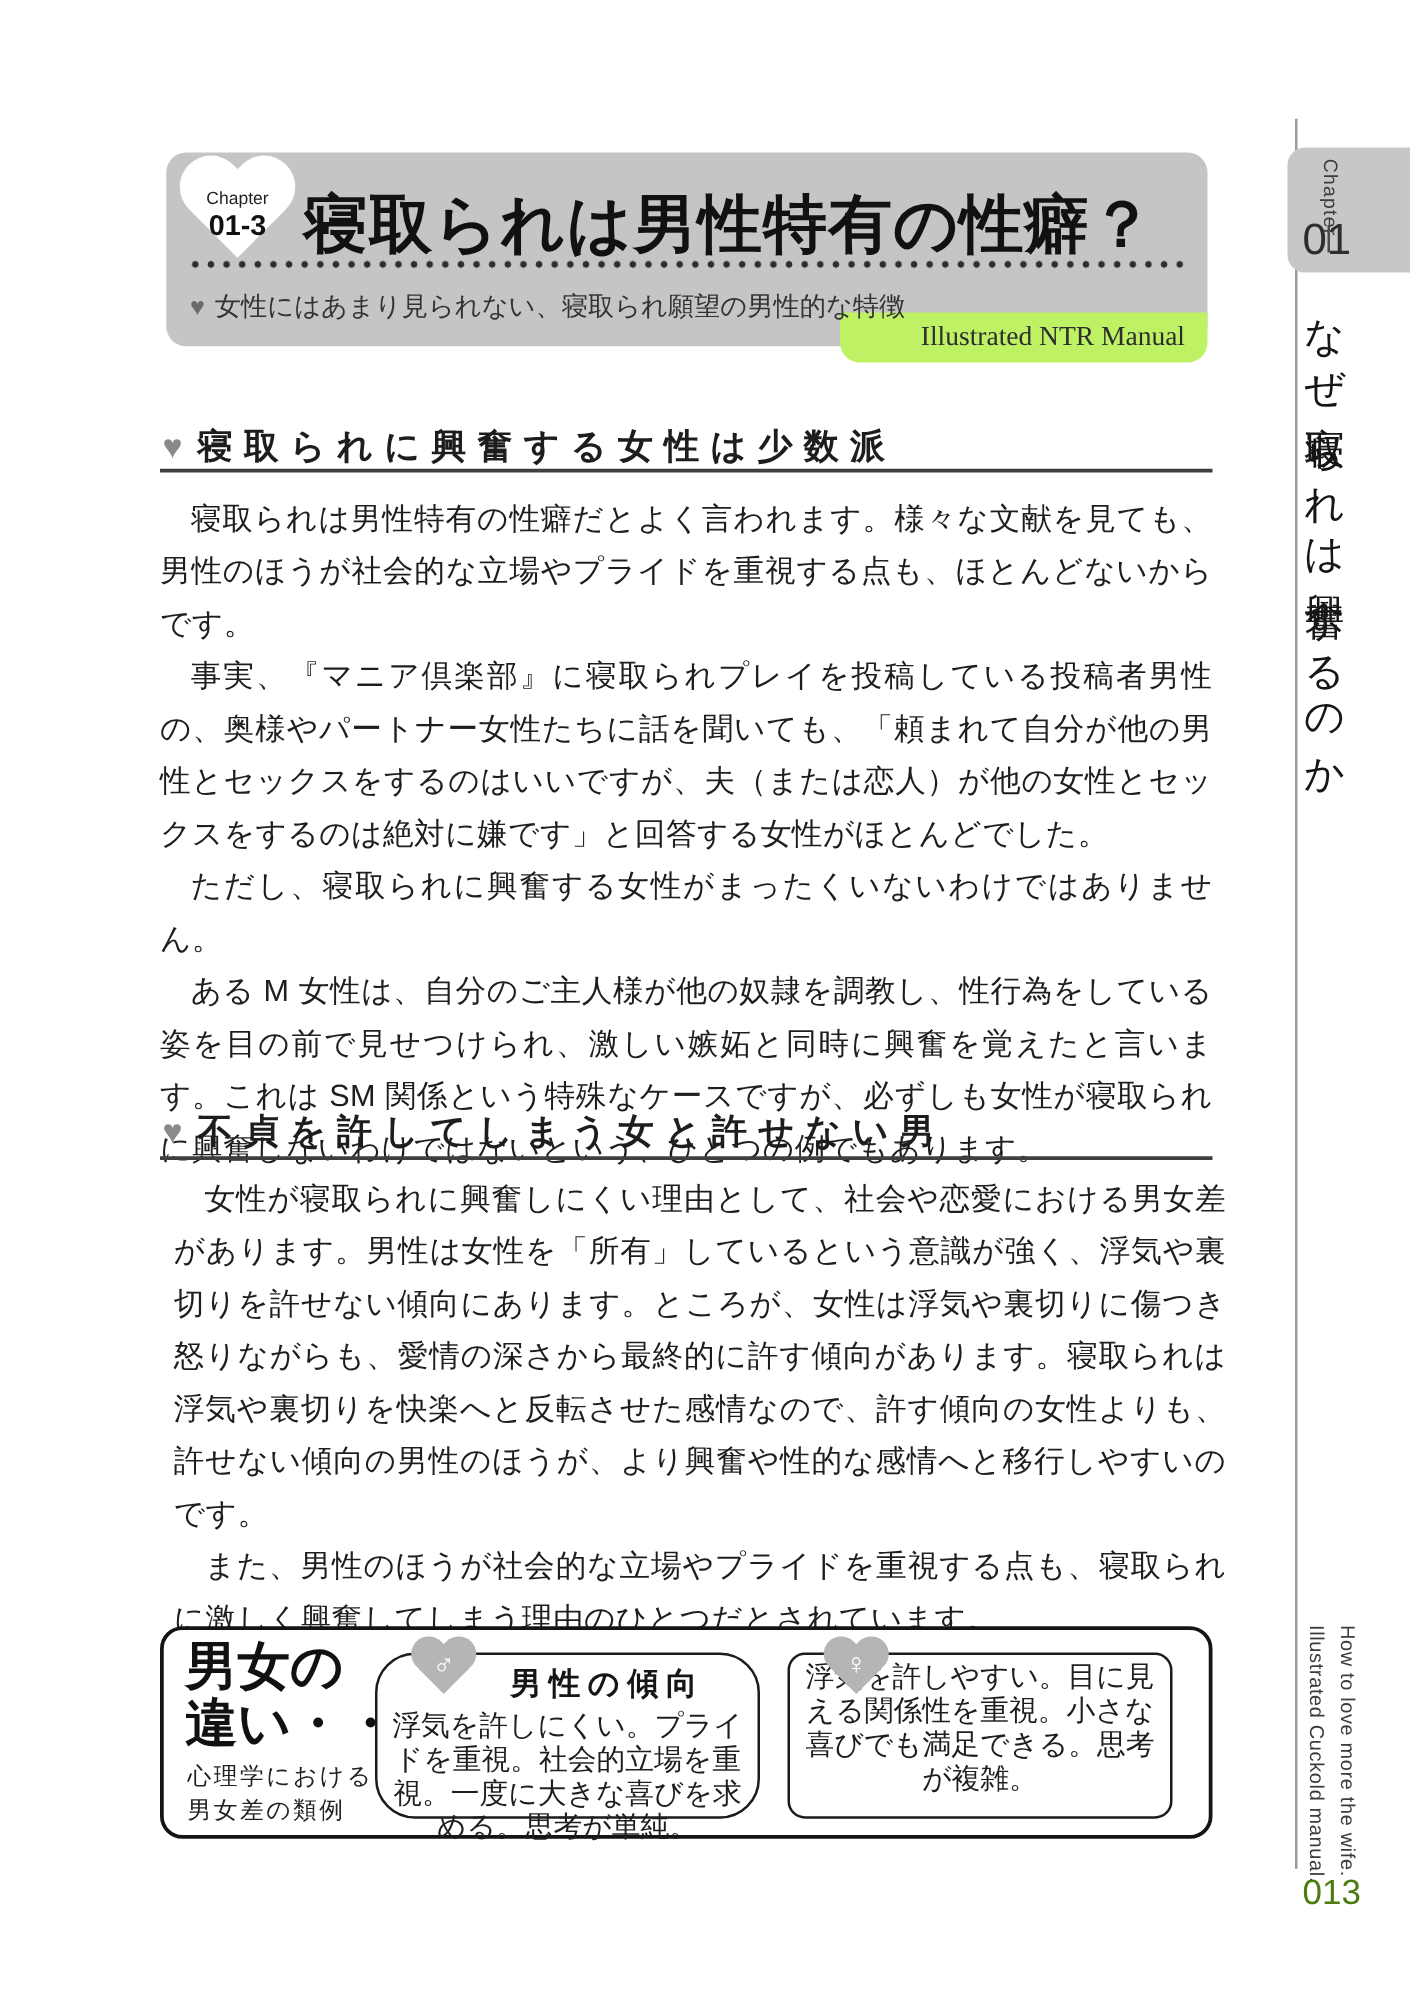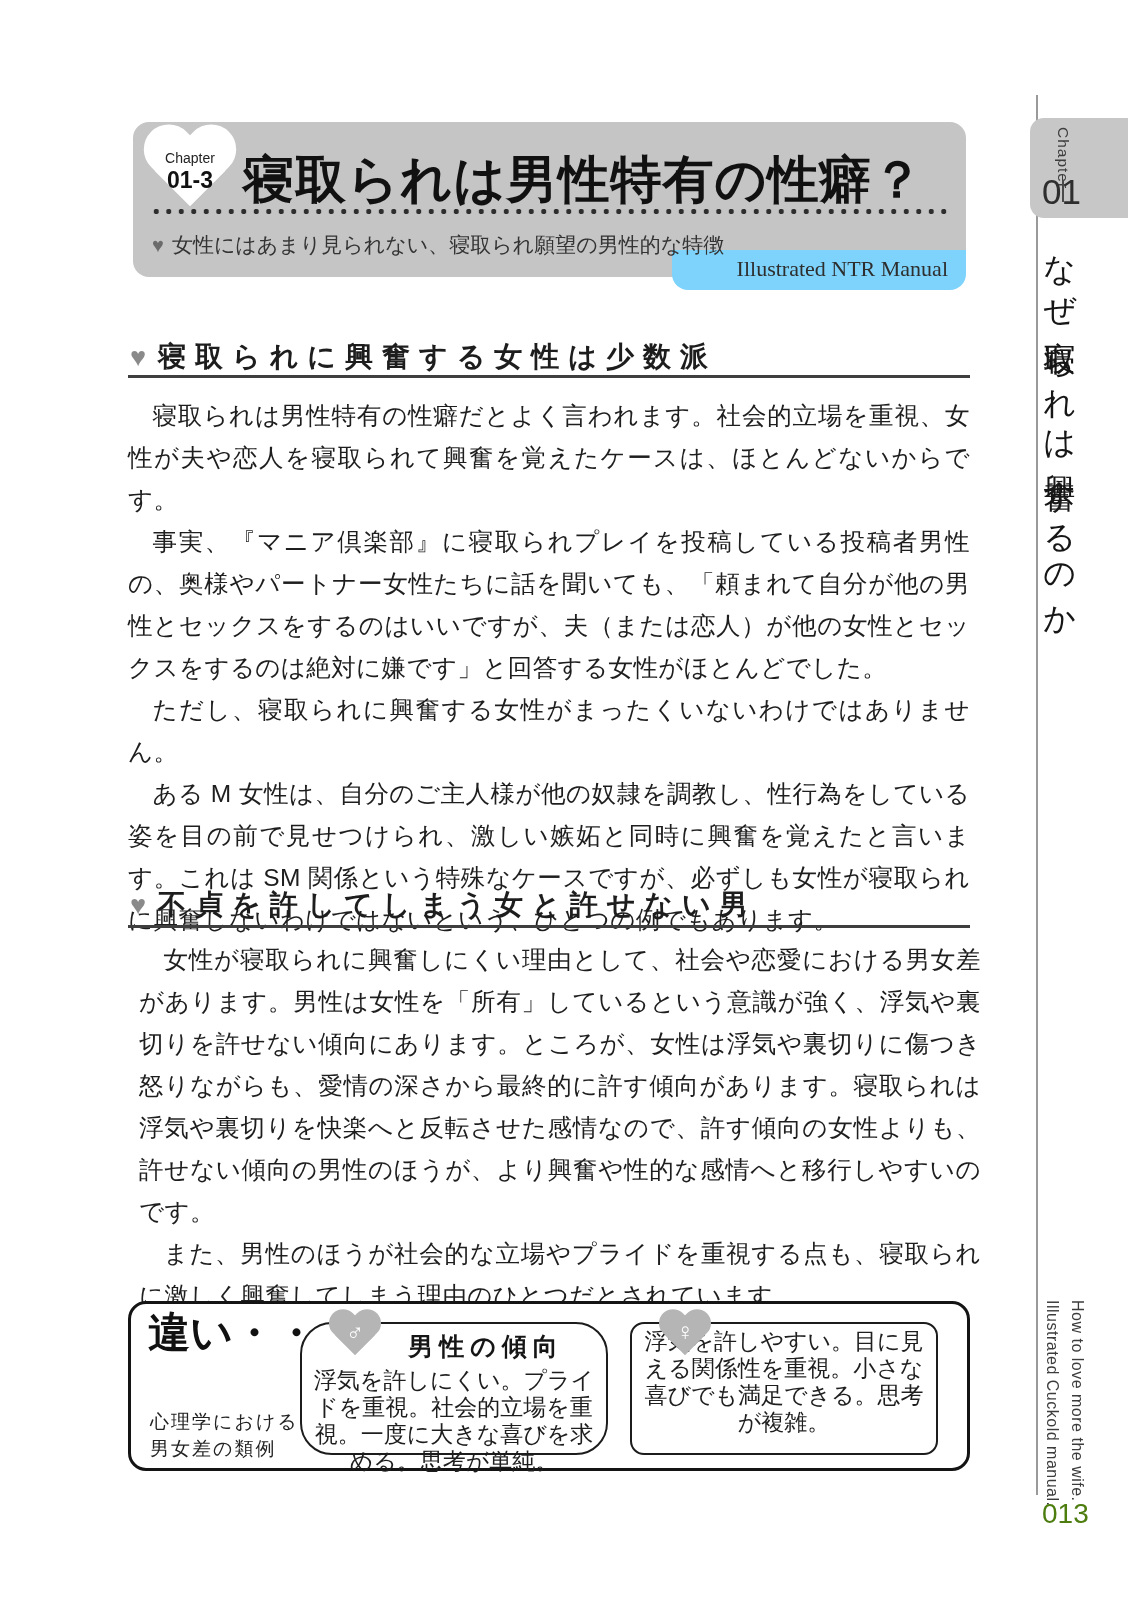--- a/index.html
+++ b/index.html
@@ -1,21 +1,21 @@
 <!DOCTYPE html>
 <html lang="ja"><head>
 <meta charset="utf-8">
 <style>
   html,body{margin:0;padding:0;}
   body{background:#ffffff;font-family:"Liberation Sans","DejaVu Sans",sans-serif;}
   .page{position:relative;width:1128px;height:1600px;background:#ffffff;overflow:hidden;color:#1f1f1f;}
 
   
   .header-box{position:absolute;left:133px;top:122px;width:833px;height:155px;background:#c5c5c5;border-radius:16px;}
-  .header-tab{position:absolute;left:672px;top:250px;width:294px;height:40px;background:#7dd3fc;border-radius:0 0 16px 16px;text-align:right;}
+  .header-tab{position:absolute;left:672px;top:250px;width:294px;height:40px;background:#bef264;border-radius:0 0 16px 16px;text-align:right;}
   .header-tab span{display:inline-block;margin:6px 18px 0 0;font-family:"Liberation Serif","DejaVu Serif",serif;font-size:22px;color:#2e2e2e;}
   .page-title{position:absolute;left:243px;top:146px;font-size:51px;font-weight:900;letter-spacing:1px;color:#111;white-space:nowrap;}
   .dotted{position:absolute;left:150px;top:207px;width:800px;height:9px;
           background-image:radial-gradient(circle,#2e2e2e 2.5px,rgba(0,0,0,0) 2.9px);
           background-size:12.5px 9px;background-repeat:repeat-x;}
   .subtitle{position:absolute;left:152px;top:231px;font-size:21px;color:#333;white-space:nowrap;}
   .subtitle .sub-heart{color:#6b6b6b;font-size:20px;margin-right:8px;}
 
   
   .heart{position:absolute;}
@@ -80,38 +80,39 @@
     <span class="hb-num">01-3</span>
   </div>
   <div class="page-title">寝取られは男性特有の性癖？</div>
 
   <div class="sec-head" style="top:338px;">
     <span class="hh">♥</span>
     <span class="ht">寝取られに興奮する女性は少数派</span>
   </div>
   <div class="rule" style="top:375px;"></div>
   <div class="body-block" style="top:395px;">
-    <p>寝取られは男性特有の性癖だとよく言われます。社会的立場を重視、女性が夫や恋人を寝取られて興奮を覚えたケースは、ほとんどないからです。</p>
+    <p>寝取られは男性特有の性癖だとよく言われます。様々な文献を見ても、男性のほうが社会的な立場やプライドを重視する点も、ほとんどないからです。</p>
     <p>事実、『マニア倶楽部』に寝取られプレイを投稿している投稿者男性の、奥様やパートナー女性たちに話を聞いても、「頼まれて自分が他の男性とセックスをするのはいいですが、夫（または恋人）が他の女性とセックスをするのは絶対に嫌です」と回答する女性がほとんどでした。</p>
     <p>ただし、寝取られに興奮する女性がまったくいないわけではありません。</p>
     <p>ある M 女性は、自分のご主人様が他の奴隷を調教し、性行為をしている姿を目の前で見せつけられ、激しい嫉妬と同時に興奮を覚えたと言います。これは SM 関係という特殊なケースですが、必ずしも女性が寝取られに興奮しないわけではないという、ひとつの例でもあります。</p>
   </div>
 
   <div class="sec-head" style="top:886px;">
     <span class="hh">♥</span>
     <span class="ht">不貞を許してしまう女と許せない男</span>
   </div>
   <div class="rule" style="top:925px;"></div>
   <div class="body-block" style="top:939px;margin-left:11px;">
     <p>女性が寝取られに興奮しにくい理由として、社会や恋愛における男女差があります。男性は女性を「所有」しているという意識が強く、浮気や裏切りを許せない傾向にあります。ところが、女性は浮気や裏切りに傷つき怒りながらも、愛情の深さから最終的に許す傾向があります。寝取られは浮気や裏切りを快楽へと反転させた感情なので、許す傾向の女性よりも、許せない傾向の男性のほうが、より興奮や性的な感情へと移行しやすいのです。</p>
     <p>また、男性のほうが社会的な立場やプライドを重視する点も、寝取られに激しく興奮してしまう理由のひとつだとされています。</p>
   </div>
 
   <div class="foot-box"></div>
   <div class="fb-label">
+    <div>男女の</div>
     <div>違い・・・・</div>
   </div>
   <div class="fb-sub">
     <div>心理学における</div>
     <div>男女差の類例</div>
   </div>
 
   <div class="card card-m">
     <div class="card-title">男性の傾向</div>
     <div class="card-body">浮気を許しにくい。プライドを重視。社会的立場を重視。一度に大きな喜びを求める。思考が単純。</div>

